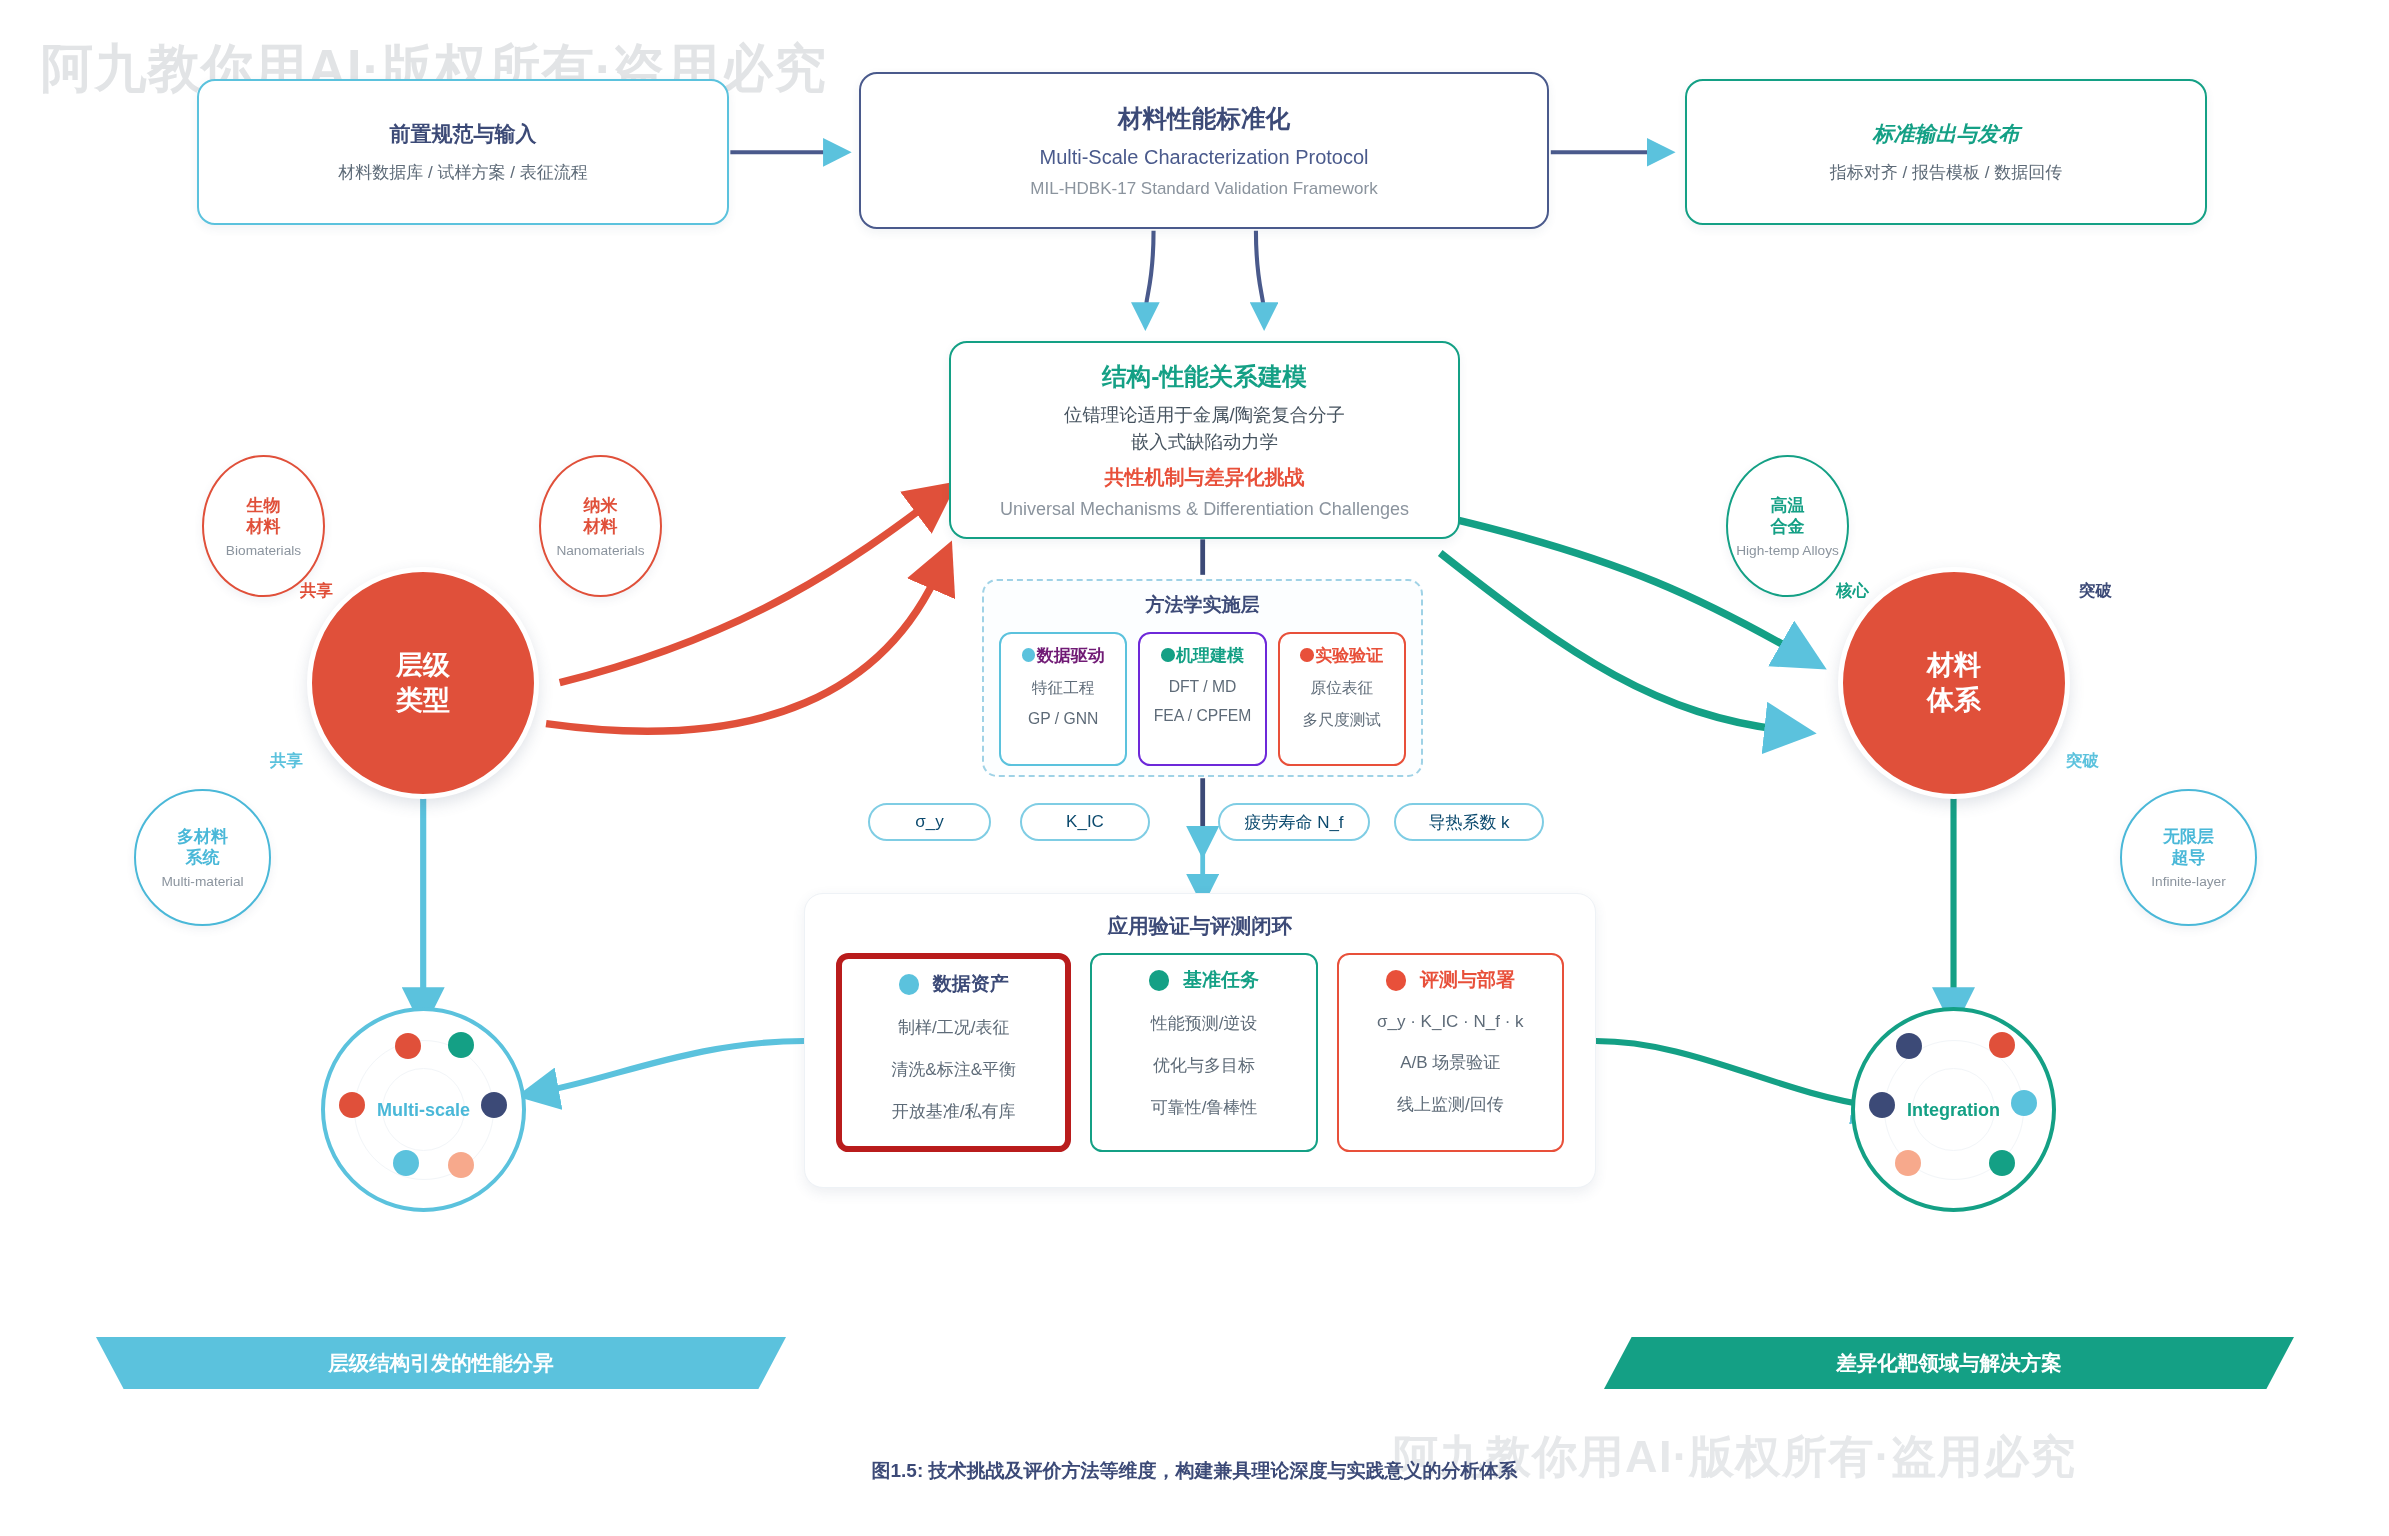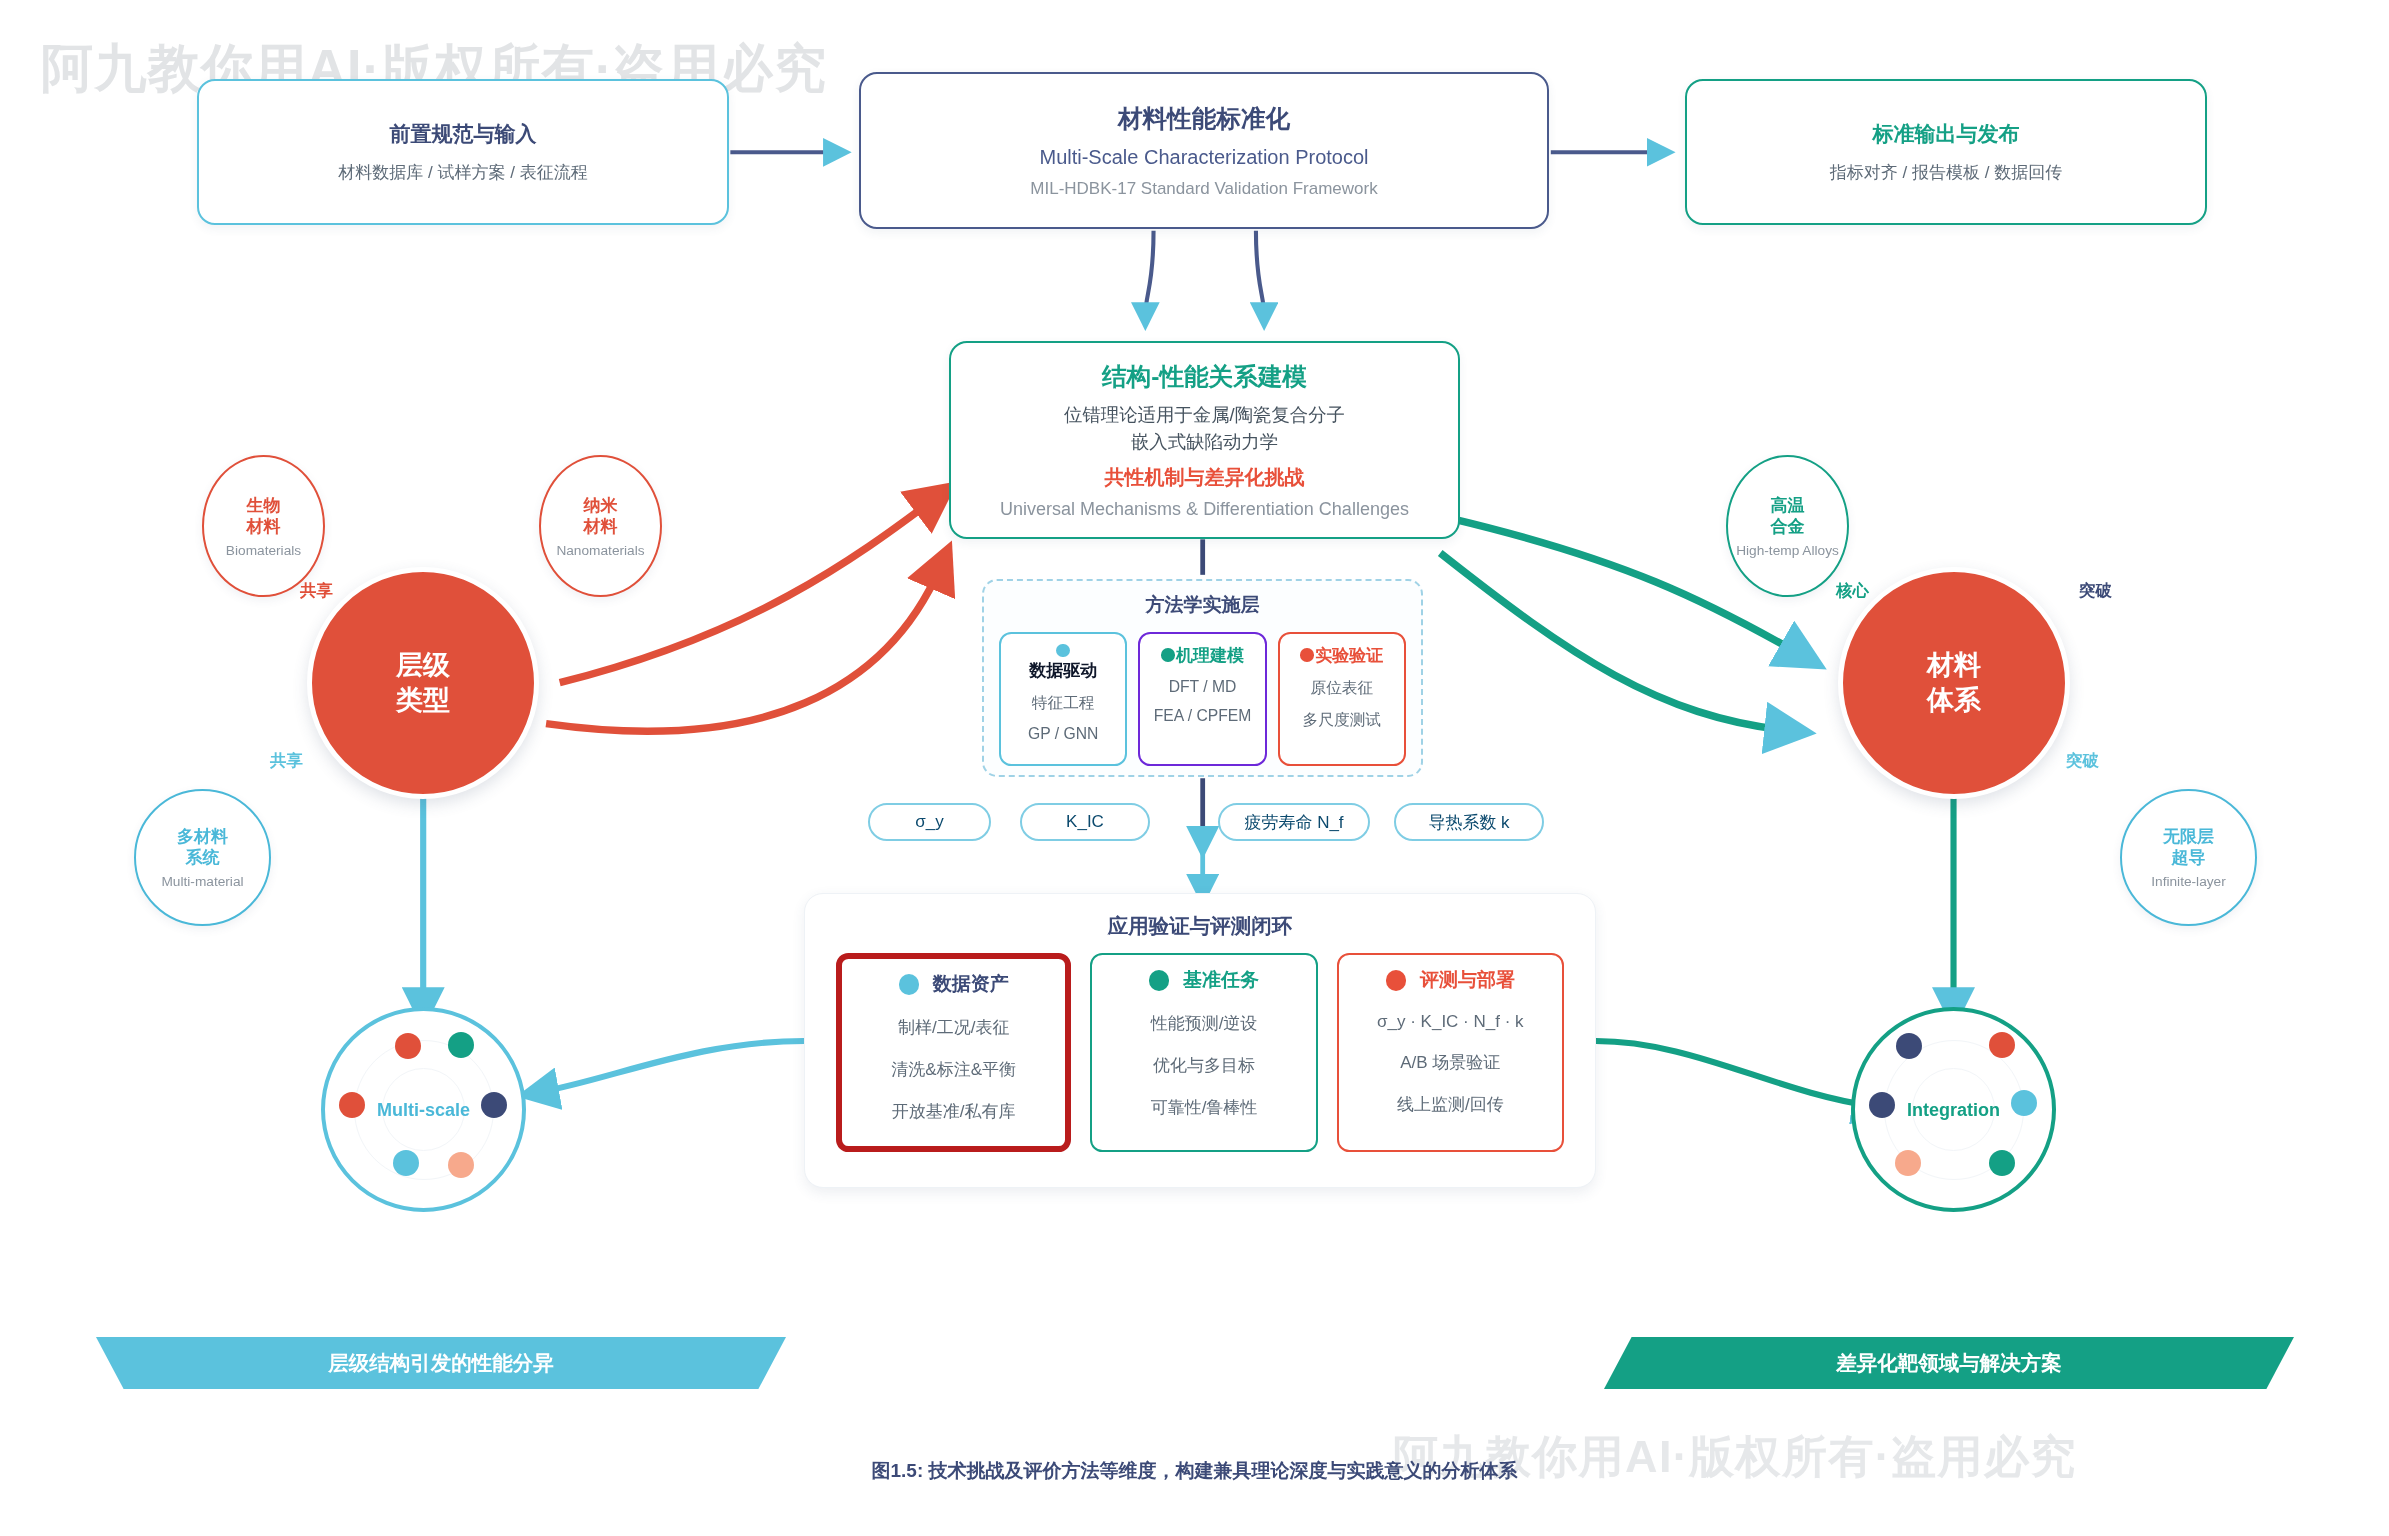--- a/index.html
+++ b/index.html
@@ -22,42 +22,42 @@
   #box-input{left:197px;top:79px;width:532px;height:146px;border:2px solid #5bc2dd;}
   #box-input .t1{font-size:21px;color:#3c4a77;margin-bottom:12.3px;}
   #box-input .t2{font-size:17px;}
 
   #box-std{left:859px;top:72px;width:690px;height:157px;border:2.7px solid #4a5a8c;}
   #box-std .t1{font-size:24.6px;color:#3c4a77;margin-bottom:11px;}
   #box-std .t2{font-size:20px;color:#4a5a8c;margin-bottom:9.6px;}
   #box-std .t3{font-size:17px;color:#8b949e;}
 
   #box-out{left:1685px;top:79px;width:522px;height:146px;border:2px solid #14a085;}
-  #box-out .t1{font-size:21px;color:#14a085;margin-bottom:12.3px;}
+  #box-out .t1{font-size:21px;color:#14a085;margin-bottom:12.3px;font-style:italic;}
   #box-out .t2{font-size:17px;}
 
   #box-model{left:949px;top:341px;width:511px;height:198px;border:2.7px solid #14a085;}
   #box-model .m-title{font-size:24.6px;font-weight:700;color:#14a085;margin-bottom:9.6px;}
   #box-model .m-l{font-size:18.4px;color:#46535f;line-height:1.45;text-align:center;}
   #box-model .m-red{font-size:20px;font-weight:700;color:#e8503a;margin-top:8.2px;}
   #box-model .m-en{font-size:18px;color:#8b949e;margin-top:8.2px;}
 
   
   #meth{position:absolute;left:982px;top:579px;width:441px;height:198px;
         border:2px dashed #9fd2e6;border-radius:15px;background:#fcfeff;box-sizing:border-box;}
   #meth .mh{position:absolute;top:11px;left:0;right:0;text-align:center;
             font-size:19px;font-weight:700;color:#3c4a77;}
   .mcols{position:absolute;left:15px;right:15px;top:51px;display:flex;gap:11px;justify-content:center;}
   .mcard{flex:1;background:#fff;border-radius:12.3px;box-sizing:border-box;
          padding:9.6px 4.1px 11px;text-align:center;min-height:134px;}
   .mcard.blue{border:2px solid #5bc2dd;}
   .mcard.green{border:2px solid #6d28d9;}
   .mcard.red{border:2px solid #e8503a;}
   .mhead{font-size:17px;font-weight:700;display:flex;align-items:center;justify-content:center;gap:1.4px;}
-  .mcard.blue .mhead{color:#0f172a;flex-direction:column;} .mcard.green .mhead{color:#14a085;} .mcard.red .mhead{color:#e8503a;}
+  .mcard.blue .mhead{color:#701a75;} .mcard.green .mhead{color:#14a085;} .mcard.red .mhead{color:#e8503a;}
   .dot{width:13.7px;height:13.7px;border-radius:50%;display:inline-block;flex:0 0 auto;}
   .dot.blue{background:#5bc2dd;} .dot.green{background:#14a085;} .dot.red{background:#e8503a;}
   .mline{font-size:15.7px;color:#5e6b78;margin-top:11px;}
 
   
   .pill{position:absolute;height:38px;border:2px solid #7fcde4;border-radius:20.5px;
         background:#fff;display:flex;align-items:center;justify-content:center;
         color:#0c4a6e;font-size:17px;box-sizing:border-box;}
 
   

